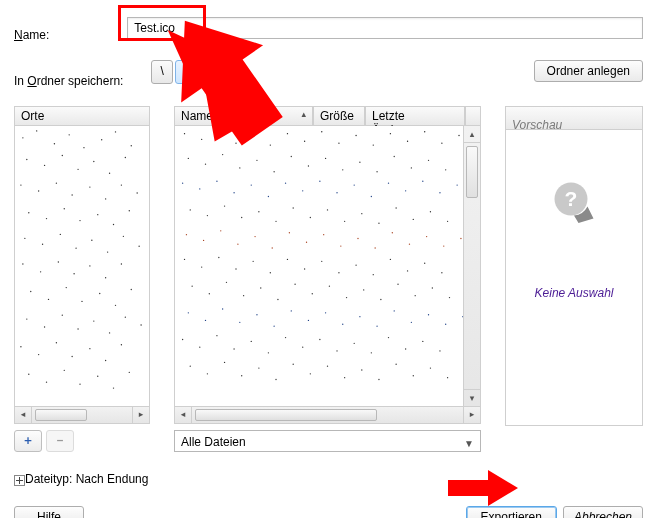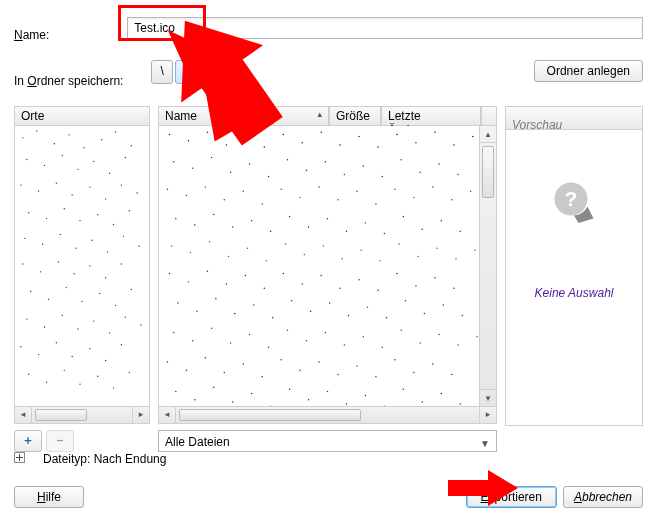--- a/index.html
+++ b/index.html
@@ -95,21 +95,21 @@
   .btn .mn { text-decoration: underline; }
 
   .btn-create {
     margin-left: auto;
     text-align: center;
   }
 
   
   .middle {
     display: flex;
-    gap: 8px;
+    gap: 24px;
     margin-top: 18px;
   }
   .panel {
   }
 
   .places {
     width: 136px;
     display: flex;
     flex-direction: column;
   }
@@ -239,22 +239,22 @@
   }
   .preview-body .q {
     width: 48px; height:48px;
   }
   .preview-body .no-sel {
     color:#4c1d95; font-style: italic;
   }
 
   
   .expander {
-    margin-top: 0;
-    display:flex; align-items:flex-start; gap:18px;
+    margin-top: 20px;
+    display:flex; align-items:flex-end; gap:0;
     font-size:12px;
   }
   .expander .box {
     width:9px; height:9px; border:1px solid #888;
     display:inline-block; position:relative;
   }
   .expander .box::before, .expander .box::after {
     content:""; position:absolute; background:#444;
   }
   .expander .box::before { left:1px; right:1px; top:4px; height:1px; }

